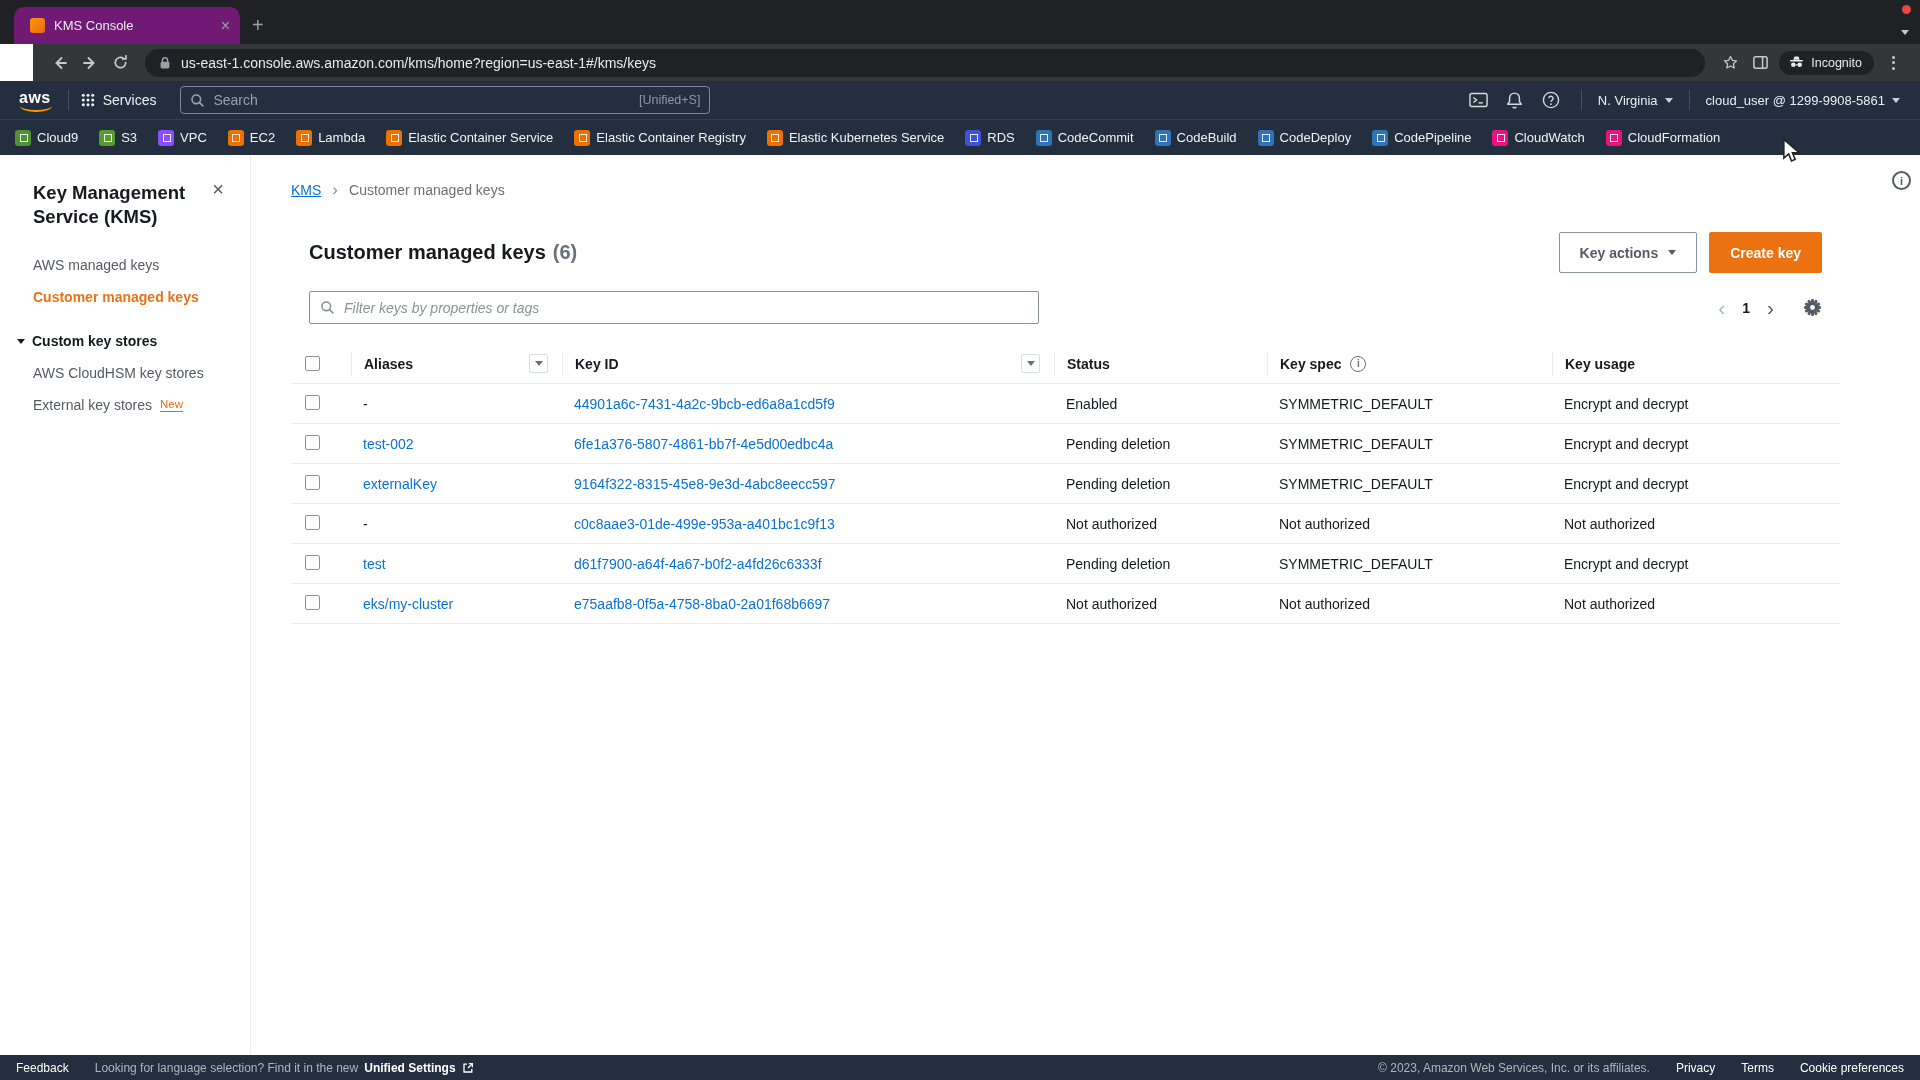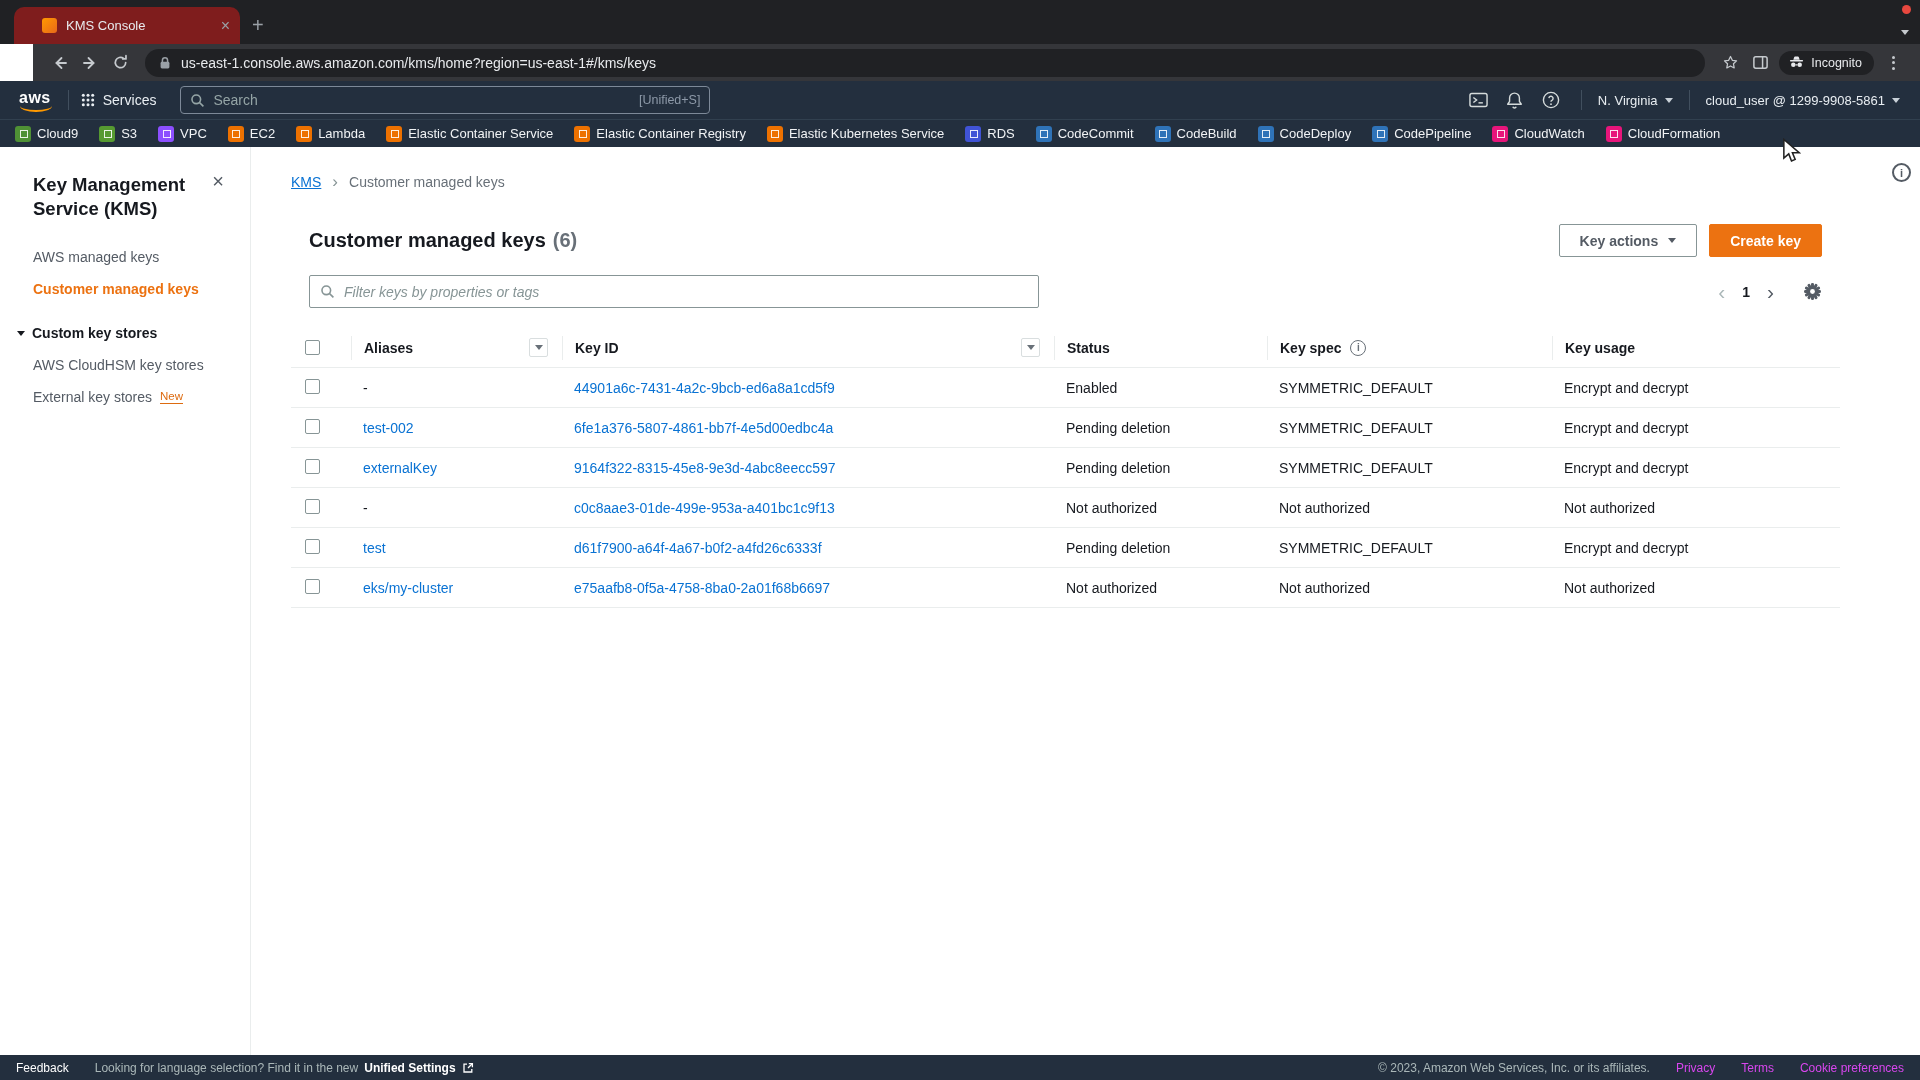--- a/index.html
+++ b/index.html
@@ -4,21 +4,21 @@
 <title>KMS Console</title>
 <style>
   * { margin:0; padding:0; box-sizing:border-box; }
   html,body { width:1920px; height:1080px; overflow:hidden; }
   body { font-family:"Liberation Sans","DejaVu Sans",sans-serif; background:#fff; }
   a { text-decoration:none; cursor:pointer; }
   .app { width:100%; height:100%; display:flex; flex-direction:column; position:relative; }
 
   
   .tabstrip { height:44px; background:#202124; display:flex; align-items:flex-end; padding-left:14px; position:relative; flex-shrink:0; }
-  .tab { width:226px; height:37px; background:#7f1d1d; border-radius:10px 10px 0 0; display:flex; align-items:center; gap:9px; padding:0 10px 0 28px; }
+  .tab { width:226px; height:37px; background:#701a75; border-radius:10px 10px 0 0; display:flex; align-items:center; gap:9px; padding:0 10px 0 16px; }
   .favicon { width:15px; height:15px; border-radius:3px; background:linear-gradient(135deg,#ff9900,#e8681a); flex-shrink:0; }
   .tab-title { color:#e8eaed; font-size:13px; flex:1; white-space:nowrap; overflow:hidden; }
   .tab-close { color:#9aa0a6; font-size:16px; line-height:1; cursor:pointer; }
   .newtab { color:#9aa0a6; font-size:20px; margin:0 0 9px 12px; line-height:1; cursor:pointer; }
   .win-dot { position:absolute; top:5px; right:9px; width:9px; height:9px; border-radius:50%; background:#e8483f; }
   .win-caret { position:absolute; top:21px; right:11px; }
 
   .toolbar { height:37px; background:#35363a; display:flex; align-items:center; padding:0 12px; flex-shrink:0;margin-left:33px; }
   .navbtn, .tool-ic { width:30px; height:30px; display:flex; align-items:center; justify-content:center; cursor:pointer; flex-shrink:0; }
   .urlbar { flex:1; height:28px; background:#202124; border-radius:14px; margin:0 10px; display:flex; align-items:center; gap:10px; padding:0 14px; min-width:0; }
@@ -41,21 +41,21 @@
   .services { display:flex; align-items:center; gap:8px; color:#e9eef2; font-size:14px; cursor:pointer; }
   .aws-search { width:530px; height:28px; border:1px solid #7d8998; border-radius:4px; display:flex; align-items:center; gap:8px; padding:0 9px; margin-left:24px; }
   .aws-search input { flex:1; background:transparent; border:none; outline:none; color:#e9eef2; font-size:14px; font-family:inherit; min-width:0; }
   .aws-search input::placeholder { color:#95a5a6; }
   .shortcut { color:#8d99a8; font-size:12.5px; white-space:nowrap; }
   .hdr-right { margin-left:auto; display:flex; align-items:center; }
   .hdr-icon { width:36px; height:28px; display:flex; align-items:center; justify-content:center; cursor:pointer; }
   .region, .account { color:#e9eef2; font-size:13px; display:flex; align-items:center; gap:7px; padding:0 4px; cursor:pointer; white-space:nowrap; }
 
   
-  .favbar { height:28px; background:#232f3e; border-top:1px solid #31404f; display:flex; align-items:center; padding:0 15px; gap:21px; flex-shrink:0; overflow:hidden; }
+  .favbar { height:36px; background:#232f3e; border-top:1px solid #31404f; display:flex; align-items:center; padding:0 15px; gap:21px; flex-shrink:0; overflow:hidden; }
   .fav-item { display:flex; align-items:center; gap:6px; cursor:pointer; flex-shrink:0; }
   .fav-ic { width:16px; height:16px; border-radius:3px; flex-shrink:0; position:relative; }
   .fav-ic::after { content:""; position:absolute; left:4.5px; top:4.5px; width:6px; height:6px; border:1.3px solid rgba(255,255,255,.88); }
   .fav-label { color:#f1f3f5; font-size:13px; white-space:nowrap; }
 
   
   .content { flex:1; display:flex; background:#fff; position:relative; min-height:0; }
   .sidenav { width:251px; border-right:1px solid #eaeded; padding-top:26px; position:relative; flex-shrink:0; }
   .side-title { font-size:18.5px; font-weight:bold; color:#16191f; line-height:1.3; padding:0 52px 0 33px; }
   .side-close { position:absolute; top:24px; right:26px; color:#545b64; font-size:20px; line-height:1; cursor:pointer; }
@@ -69,21 +69,21 @@
   .main { flex:1; padding:26px 80px 0 40px; min-width:0; }
   .breadcrumb { display:flex; align-items:center; gap:11px; font-size:14px; }
   .bc-link { color:#0972d3;text-decoration:underline; }
   .bc-sep { color:#879596; font-size:17px; line-height:1; }
   .bc-cur { color:#687078; }
 
   .page-head { display:flex; align-items:center; margin-top:34px; padding:0 18px; }
   .page-title { font-size:20px; font-weight:bold; color:#16191f; }
   .count { color:#687078; font-weight:bold; margin-left:7px; }
   .head-actions { margin-left:auto; display:flex; gap:12px; }
-  .btn { height:33px; border-radius:2px; font-size:14px; font-weight:bold; display:flex; align-items:center; padding:12px 20px; cursor:pointer; font-family:inherit; }
+  .btn { height:41px; border-radius:2px; font-size:14px; font-weight:bold; display:flex; align-items:center; padding:12px 20px; cursor:pointer; font-family:inherit; }
   .btn-normal { background:#fff; border:1px solid #879596; color:#545b64; gap:10px; }
   .btn-primary { background:#ec7211; border:1px solid #ec7211; color:#fff; }
 
   .filter-row { display:flex; align-items:center; margin-top:18px; padding:0 18px; }
   .filter-box { width:730px; height:33px; border:1px solid #879596; border-radius:2px; display:flex; align-items:center; gap:9px; padding:0 10px; background:#fff; }
   .filter-box input { flex:1; border:none; outline:none; font-size:14px; font-family:inherit; color:#16191f; background:transparent; min-width:0; }
   .filter-box input::placeholder { font-style:italic; color:#879596; }
   .pager { margin-left:auto; display:flex; align-items:center; gap:17px; }
   .pg-prev { color:#aab7b8; font-size:21px; line-height:1; cursor:pointer; }
   .pg-next { color:#545b64; font-size:21px; line-height:1; cursor:pointer; }
@@ -109,21 +109,21 @@
   .info-circle { width:16px; height:16px; border:1.6px solid #687078; border-radius:50%; color:#687078; font-size:10px; font-weight:bold; font-style:normal; display:inline-flex; align-items:center; justify-content:center; margin-left:9px; cursor:pointer; }
   .tools-info { position:absolute; top:16px; right:9px; width:19px; height:19px; border:2px solid #545b64; border-radius:50%; color:#545b64; font-size:11px; font-weight:bold; display:flex; align-items:center; justify-content:center; cursor:pointer; }
 
   
   .footer { height:25px; background:#232f3e; display:flex; align-items:center; padding:0 16px; gap:26px; font-size:12px; flex-shrink:0; }
   .ft-feedback { color:#fff; }
   .ft-lang { color:#aab7b8; display:flex; align-items:center; gap:6px; }
   .ft-lang b { color:#fff; cursor:pointer; }
   .ft-right { margin-left:auto; display:flex; align-items:center; gap:26px; }
   .ft-copy { color:#aab7b8; }
-  .ft-link { color:#d946ef; }
+  .ft-link { color:#ffffff; }
 
   .cursor { position:absolute; left:1782px; top:138px; z-index:99; pointer-events:none; }
 </style>
 </head>
 <body>
 
 <div class="app">
 
   <div class="tabstrip">
     <div class="tab">

